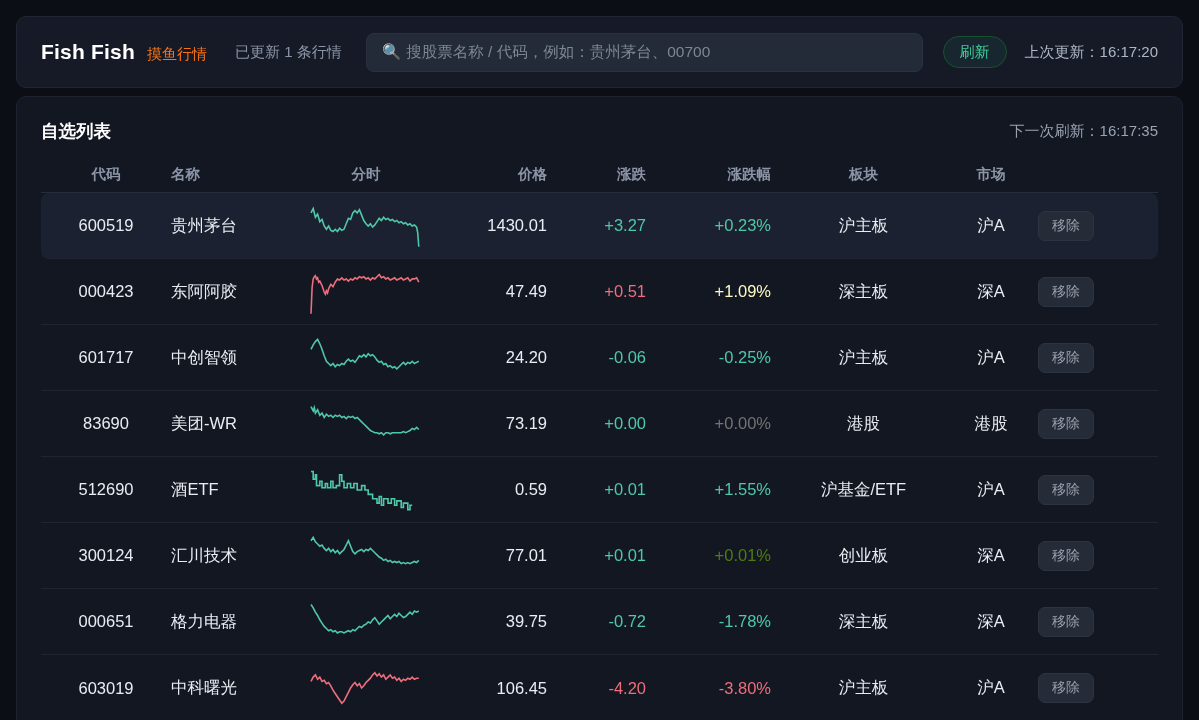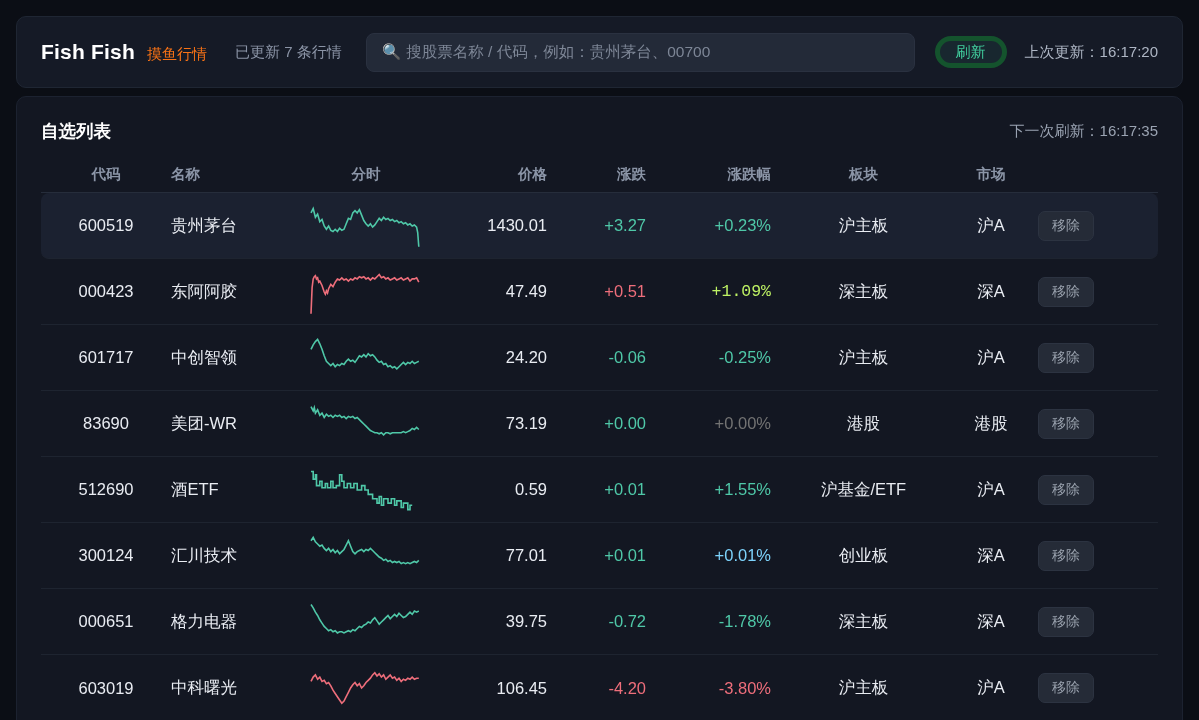--- a/index.html
+++ b/index.html
@@ -33,21 +33,21 @@
     color:#dfe4ec;
     font-size:15.5px;
     padding:0 16px;
     outline:none;
     font-family:inherit;
   }
   .search-input::placeholder { color:#7d8696; }
   .refresh-btn {
     height:32px; padding:0 16px;
     background:rgba(62,207,154,0.08);
-    border:5px solid #14532d;
+    border:1px solid #14532d;
     border-radius:16px;
     color:#41cf9e;
     font-size:15px;
     cursor:pointer;
     font-family:inherit;
     white-space:nowrap;
   }
   .last-update { font-size:15px; color:#aeb6c4; margin-left:18px; white-space:nowrap; }
 
   
@@ -105,21 +105,21 @@
   }
 </style>
 </head>
 <body>
 
 <div class="topbar">
   <div class="brand">
     <span class="app-title">Fish Fish</span>
     <span class="app-sub">摸鱼行情</span>
   </div>
-  <span class="update-count">已更新 7 条行情</span>
+  <span class="update-count">已更新 1 条行情</span>
   <div class="search-wrap">
     <input class="search-input" type="text" placeholder="🔍 搜股票名称 / 代码，例如：贵州茅台、00700" style="">
   </div>
   <button class="refresh-btn">刷新</button>
   <span class="last-update">上次更新：16:17:20</span>
 </div>
 
 <div class="card">
   <div class="card-head">
     <span class="card-title">自选列表</span>
@@ -159,21 +159,21 @@
       <div class="trow">
     <div class="cell c-code">000423</div>
     <div class="cell c-name">东阿阿胶</div>
     <div class="cell c-spark">
       <svg class="spark" viewBox="0 0 100 44" preserveAspectRatio="none">
         <polyline vector-effect="non-scaling-stroke" points="0,42 1,18 2,10 3,8 4,7 5,10 6,9 7,13 8,12 10,16 12,22 13,24 14,21 15,23 16,19 18,15 20,17 22,13 24,10 26,11 28,9 30,11 32,10 34,12 36,10 38,11 40,9 42,10 44,8 46,9 48,8 50,10 52,9 54,11 56,9 58,10 60,8 62,6 64,9 66,8 68,10 70,9 72,11 74,10 76,9 78,11 80,10 82,9 84,11 86,10 88,9 90,12 92,10 94,10 96,9 98,13" stroke="#ee6e7b"></polyline>
       </svg>
     </div>
     <div class="cell c-price">47.49</div>
     <div class="cell c-change trend" style="color: rgb(238, 110, 123);">+0.51</div>
-    <div class="cell c-pct trend" style="color: #bef264; font-family: Liberation Mono, monospace;">+1.09%</div>
+    <div class="cell c-pct trend" style="color: #fef9c3;">+1.09%</div>
     <div class="cell c-board">深主板</div>
     <div class="cell c-market">深A</div>
     <div class="cell c-action">
       <button class="remove-btn">移除</button>
     </div>
   </div>
       <div class="trow">
     <div class="cell c-code">601717</div>
     <div class="cell c-name">中创智领</div>
     <div class="cell c-spark">
@@ -227,21 +227,21 @@
       <div class="trow">
     <div class="cell c-code">300124</div>
     <div class="cell c-name">汇川技术</div>
     <div class="cell c-spark">
       <svg class="spark" viewBox="0 0 100 44" preserveAspectRatio="none">
         <polyline vector-effect="non-scaling-stroke" points="0,8 2,5 4,9 6,11 8,13 10,12 12,15 14,17 16,15 18,18 20,16 22,19 24,17 26,20 28,18 30,16 32,12 34,8 36,13 38,18 40,20 42,18 44,17 46,16 48,18 50,16 52,17 54,15 56,17 58,19 60,21 62,23 64,24 66,26 68,25 70,27 72,26 74,28 76,27 78,28 80,27 82,29 84,28 86,29 88,28 90,29 92,28 94,27 96,28 98,26" stroke="#4fc8a8"></polyline>
       </svg>
     </div>
     <div class="cell c-price">77.01</div>
     <div class="cell c-change trend" style="color: rgb(79, 200, 168);">+0.01</div>
-    <div class="cell c-pct trend" style="color: #7dd3fc;">+0.01%</div>
+    <div class="cell c-pct trend" style="color: #4d7c0f;">+0.01%</div>
     <div class="cell c-board">创业板</div>
     <div class="cell c-market">深A</div>
     <div class="cell c-action">
       <button class="remove-btn">移除</button>
     </div>
   </div>
       <div class="trow">
     <div class="cell c-code">000651</div>
     <div class="cell c-name">格力电器</div>
     <div class="cell c-spark">

